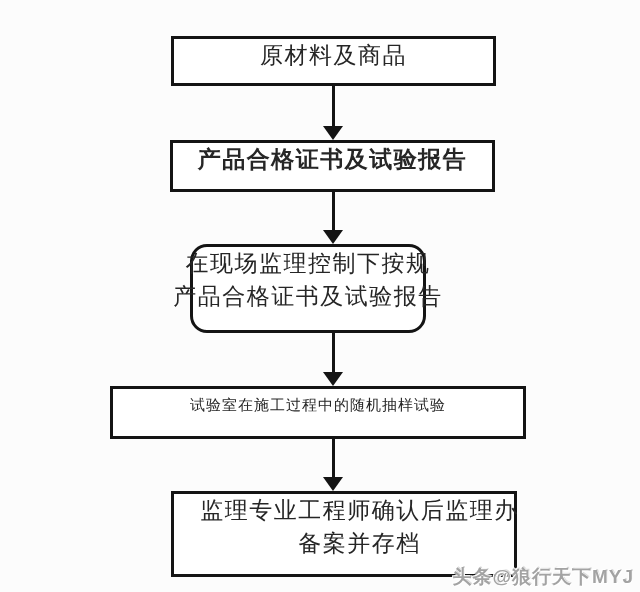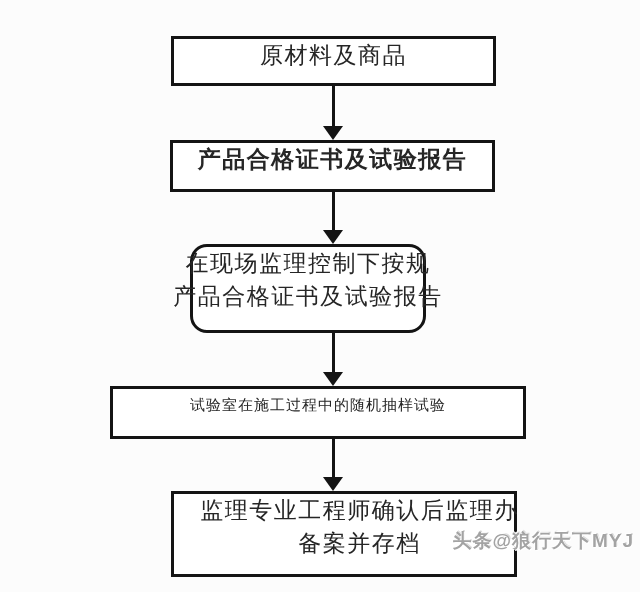--- a/index.html
+++ b/index.html
@@ -62,21 +62,21 @@
     border-top: 14px solid #141414;
   }
   .arrow-1 { top: 86px;  height: 54px; }
   .arrow-2 { top: 192px; height: 52px; }
   .arrow-3 { top: 333px; height: 53px; }
   .arrow-4 { top: 439px; height: 52px; }
 
   .watermark {
     position: absolute;
     right: 6px;
-    top: 528px;
+    top: 564px;
     font-family: "Liberation Sans", "DejaVu Sans", sans-serif;
     font-size: 19px;
     font-weight: bold;
     letter-spacing: 1px;
     color: #a3a3a3;
     text-shadow: 1px 1px 0 #ffffff, -1px -1px 0 #ffffff, 1px -1px 0 #dcdcdc;
     white-space: nowrap;
   }
 </style>
 </head>

